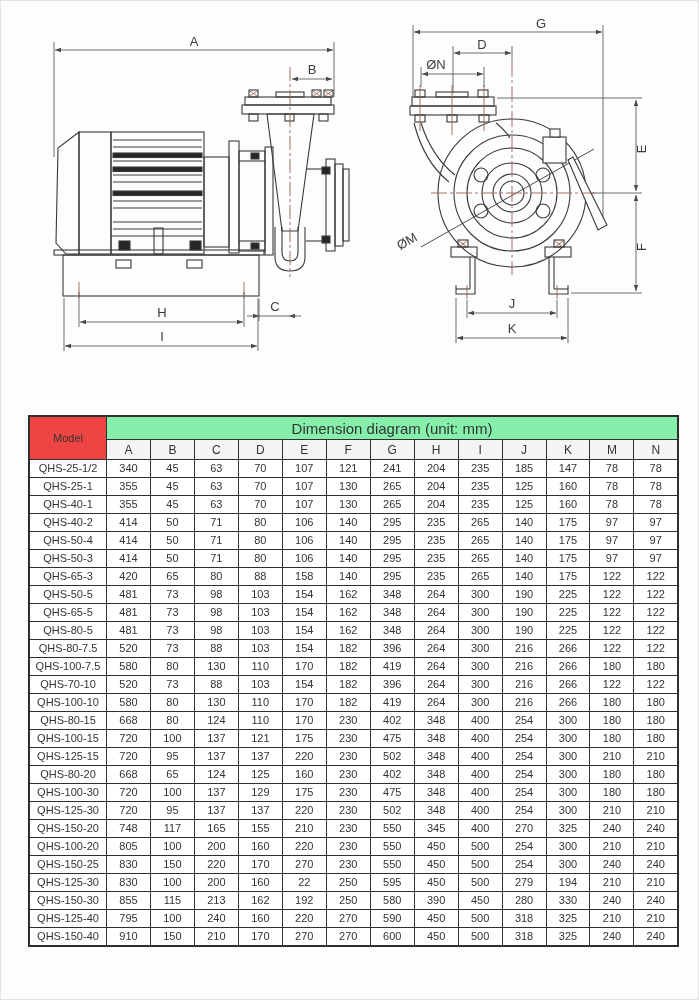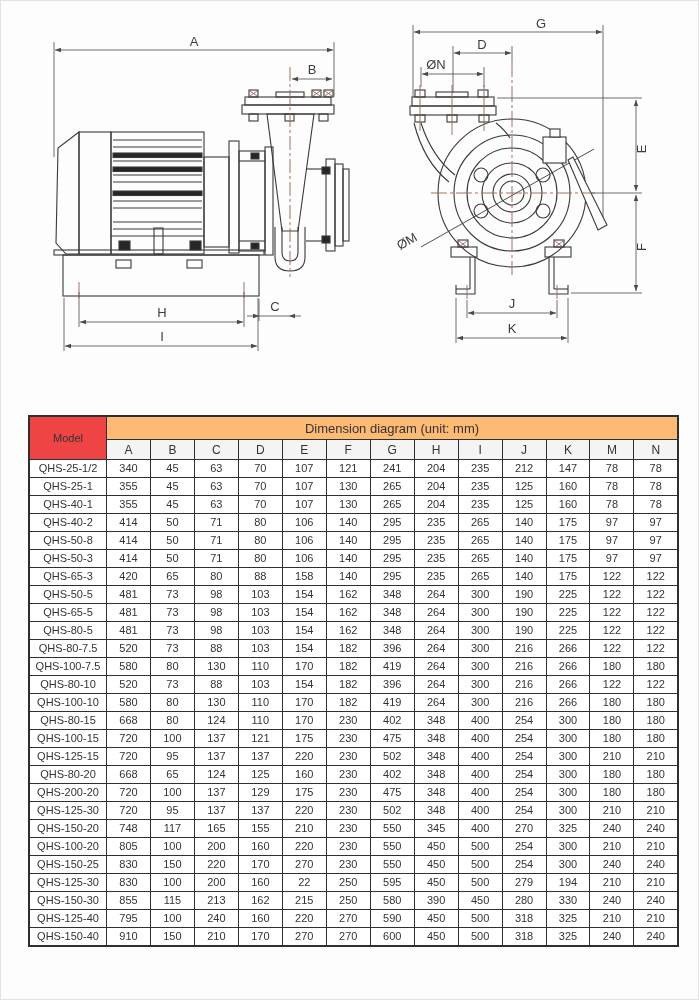--- a/index.html
+++ b/index.html
@@ -28,21 +28,21 @@
     font-size:11px;color:#333;
     border:2px solid #2f2f2f;
   }
   table.dim th, table.dim td{
     border:1px solid #2f2f2f;
     text-align:center;vertical-align:middle;
     padding:0;font-weight:normal;
     white-space:nowrap;overflow:hidden;
   }
   th.model-head{width:76px;background:#ef4444;font-size:11px;}
-  th.title-head{background:#fdba74;height:22px;font-size:13px;}
+  th.title-head{background:#86efac;height:22px;font-size:15px;}
   th.col-letter{background:#f4f4f4;height:19px;font-size:12px;border-bottom:2px solid #2f2f2f;}
   td{height:17px;line-height:17px;background:#fff;}
   td.model-cell{font-size:11px;}
 </style>
 </head>
 <body>
 
 <div class="stage">
 
   <svg id="side-view" class="svg-abs" width="335" height="352" viewBox="0 0 335 352">
@@ -283,21 +283,21 @@
           <td class="model-cell">QHS-25-1/2</td>
           <td>340</td>
           <td>45</td>
           <td>63</td>
           <td>70</td>
           <td>107</td>
           <td>121</td>
           <td>241</td>
           <td>204</td>
           <td>235</td>
-          <td>212</td>
+          <td>185</td>
           <td>147</td>
           <td>78</td>
           <td>78</td>
         </tr>
         <tr>
           <td class="model-cell">QHS-25-1</td>
           <td>355</td>
           <td>45</td>
           <td>63</td>
           <td>70</td>
@@ -337,21 +337,21 @@
           <td>140</td>
           <td>295</td>
           <td>235</td>
           <td>265</td>
           <td>140</td>
           <td>175</td>
           <td>97</td>
           <td>97</td>
         </tr>
         <tr>
-          <td class="model-cell">QHS-50-8</td>
+          <td class="model-cell">QHS-50-4</td>
           <td>414</td>
           <td>50</td>
           <td>71</td>
           <td>80</td>
           <td>106</td>
           <td>140</td>
           <td>295</td>
           <td>235</td>
           <td>265</td>
           <td>140</td>
@@ -465,21 +465,21 @@
           <td>182</td>
           <td>419</td>
           <td>264</td>
           <td>300</td>
           <td>216</td>
           <td>266</td>
           <td>180</td>
           <td>180</td>
         </tr>
         <tr>
-          <td class="model-cell">QHS-80-10</td>
+          <td class="model-cell">QHS-70-10</td>
           <td>520</td>
           <td>73</td>
           <td>88</td>
           <td>103</td>
           <td>154</td>
           <td>182</td>
           <td>396</td>
           <td>264</td>
           <td>300</td>
           <td>216</td>
@@ -561,21 +561,21 @@
           <td>230</td>
           <td>402</td>
           <td>348</td>
           <td>400</td>
           <td>254</td>
           <td>300</td>
           <td>180</td>
           <td>180</td>
         </tr>
         <tr>
-          <td class="model-cell">QHS-200-20</td>
+          <td class="model-cell">QHS-100-30</td>
           <td>720</td>
           <td>100</td>
           <td>137</td>
           <td>129</td>
           <td>175</td>
           <td>230</td>
           <td>475</td>
           <td>348</td>
           <td>400</td>
           <td>254</td>
@@ -662,21 +662,21 @@
           <td>194</td>
           <td>210</td>
           <td>210</td>
         </tr>
         <tr>
           <td class="model-cell">QHS-150-30</td>
           <td>855</td>
           <td>115</td>
           <td>213</td>
           <td>162</td>
-          <td>215</td>
+          <td>192</td>
           <td>250</td>
           <td>580</td>
           <td>390</td>
           <td>450</td>
           <td>280</td>
           <td>330</td>
           <td>240</td>
           <td>240</td>
         </tr>
         <tr>

